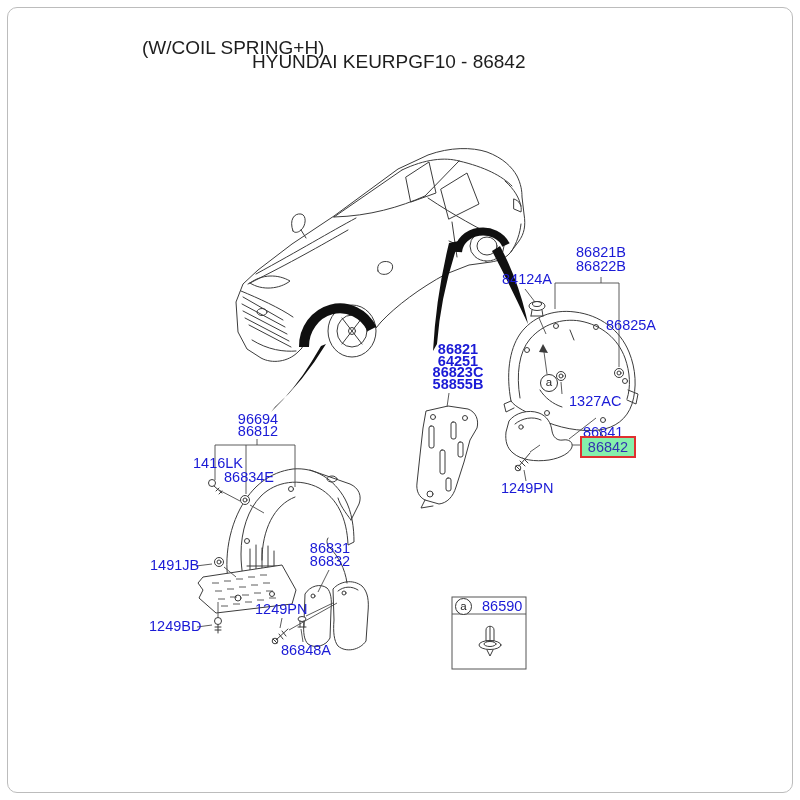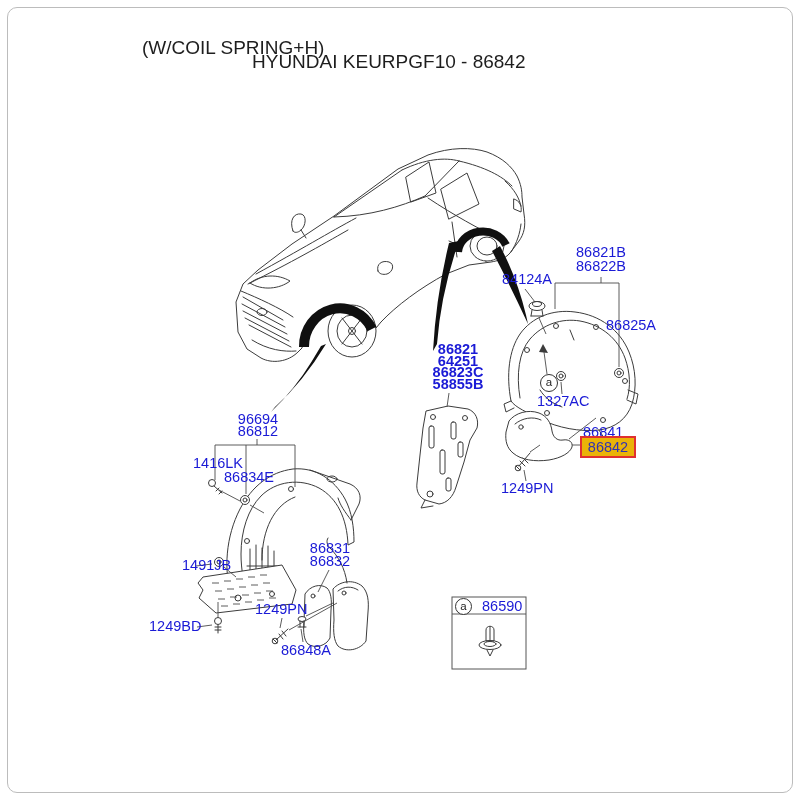--- a/index.html
+++ b/index.html
@@ -13,21 +13,21 @@
   .blk{fill:#101010;stroke:none;}
   .arc{fill:none;stroke:#101010;}
   .thin{fill:none;stroke:#4a4a4a;stroke-width:0.9;}
   .lbl{position:absolute;font-size:14.5px;line-height:14px;color:#1a1ad6;white-space:nowrap;
        cursor:pointer;text-align:center;}
   .stack{text-align:center;}
   .title-txt{position:absolute;color:#1e1e1e;font-size:19px;white-space:nowrap;}
   .amark{position:absolute;width:16px;height:16px;border:1.3px solid #333;border-radius:50%;
          color:#1e1e1e;font-size:11.5px;line-height:15px;text-align:center;background:#fff;}
   #hl-86842{position:absolute;left:580px;top:436px;width:52px;height:18px;
-            border:2px solid #e03030;background:#eab308;color:#3333b0;font-size:14.5px;
+            border:2px solid #e03030;background:#86efac;color:#3333b0;font-size:14.5px;
             line-height:18px;text-align:center;cursor:pointer;}
 </style>
 </head>
 <body>
 
 <div id="stage">
   <div id="frame"></div>
 
   <svg width="800" height="800" viewBox="0 0 800 800">
 
@@ -214,32 +214,32 @@
     <div>86822B</div>
   </div>
   <div class="lbl" style="left:502px;top:272px;">84124A</div>
   <div class="lbl" style="left:606px;top:318px;">86825A</div>
   <div class="lbl stack" style="left:425px;top:344px;width:66px;line-height:11.5px;font-weight:bold;">
     <div>86821</div>
     <div>64251</div>
     <div>86823C</div>
     <div>58855B</div>
   </div>
-  <div class="lbl" style="left:537px;top:394px;">1327AC</div>
+  <div class="lbl" style="left:569px;top:394px;">1327AC</div>
   <div class="lbl" style="left:583px;top:425px;">86841</div>
   <div id="hl-86842">86842</div>
   <div class="lbl" style="left:501px;top:481px;">1249PN</div>
 
   <div class="lbl stack" style="left:226px;top:413px;width:64px;line-height:12px;">
     <div>96694</div>
     <div>86812</div>
   </div>
   <div class="lbl" style="left:193px;top:456px;">1416LK</div>
   <div class="lbl" style="left:224px;top:470px;">86834E</div>
-  <div class="lbl" style="left:150px;top:558px;margin-left:32px;">1491JB</div>
+  <div class="lbl" style="left:150px;top:558px;">1491JB</div>
   <div class="lbl stack" style="left:308px;top:542px;width:44px;line-height:12.5px;">
     <div>86831</div>
     <div>86832</div>
   </div>
   <div class="lbl" style="left:149px;top:619px;">1249BD</div>
   <div class="lbl" style="left:255px;top:602px;">1249PN</div>
   <div class="lbl" style="left:281px;top:643px;">86848A</div>
 
   <div class="amark" style="left:540px;top:374px;">a</div>
   <div class="amark" style="left:455px;top:598px;width:15px;height:15px;line-height:14px;">a</div>

